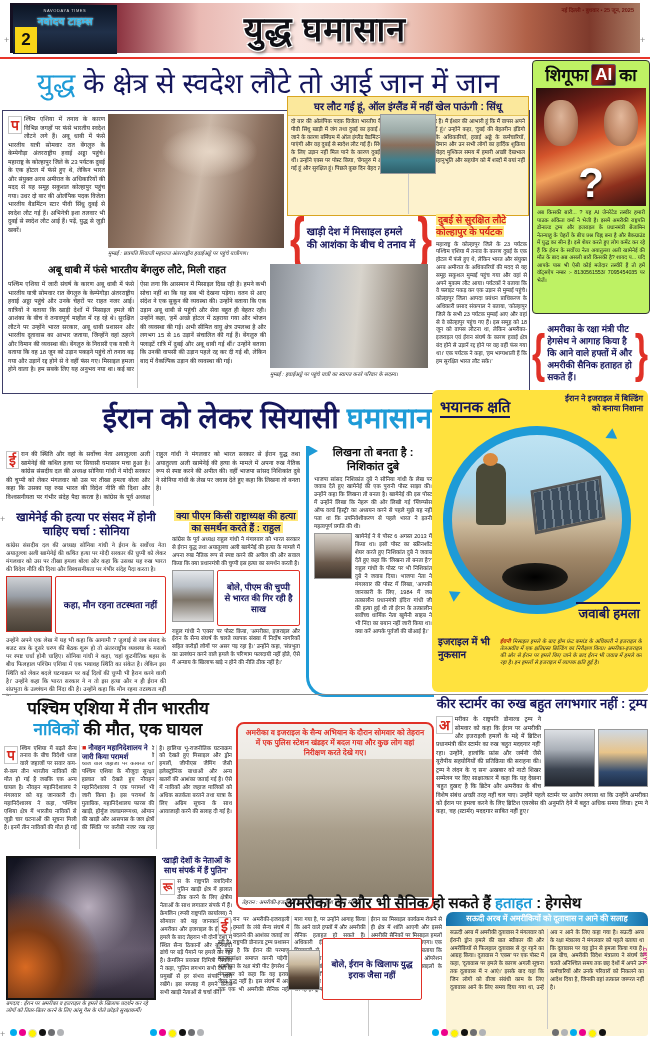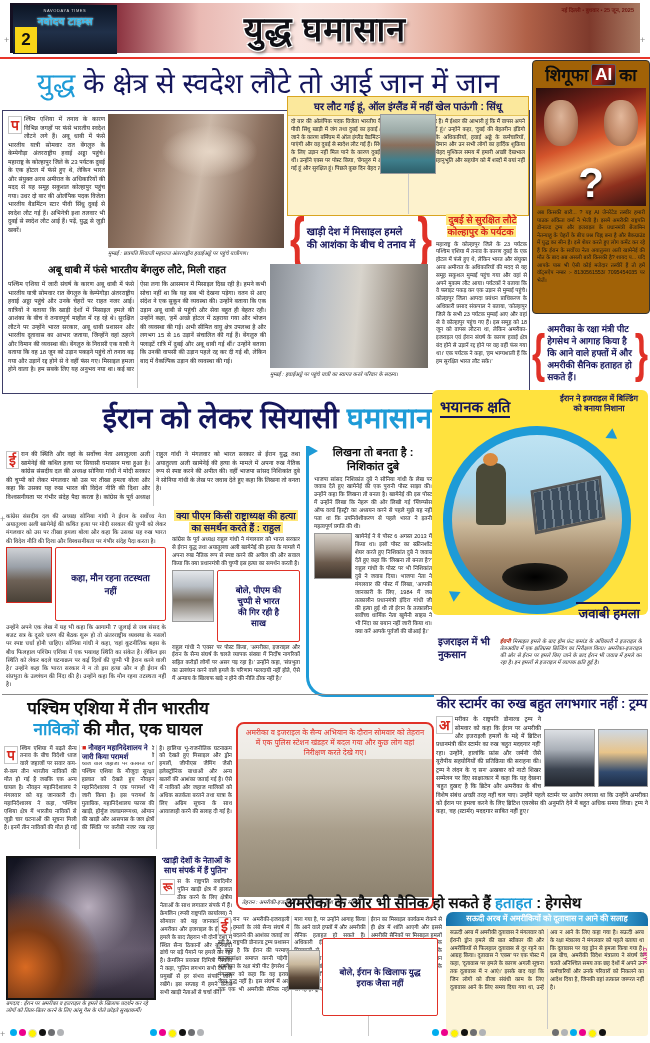--- a/index.html
+++ b/index.html
@@ -38,58 +38,58 @@
   .box-border{border:1px solid #3e3e68;}
   .sec-hl{font-weight:800;color:#111;text-align:center;}
   
   .ybox{background:#fdf2cd;border:1px solid #d9a521;}
   .sindhu-hl{font-size:10px;font-weight:900;color:#16165c;text-align:center;
     padding:2px 1px;border-bottom:1px solid #e3c35a;background:#fbe89c;}
   
   .pq{display:flex;align-items:center;justify-content:center;}
   .brace{font-size:38px;color:#e03127;font-weight:700;transform:scaleY(1.5);line-height:1;}
   .pq-text{font-size:10px;font-weight:900;color:#16165c;text-align:left;line-height:1.35;padding:0 2px;}
-  .kol-hl{font-size:9.5px;font-weight:900;color:#d6281e;text-align:center;line-height:1.3;}
+  .kol-hl{font-size:9.5px;font-weight:900;color:#d6281e;line-height:1.3;}
   .kol-hl span{background:#ffe77a;padding:0 2px;}
   
-  .shig{border:1px solid #333;border-radius:4px;background:#a16207;}
+  .shig{border:1px solid #333;border-radius:4px;background:#bef264;}
   .shig-title{display:flex;justify-content:center;align-items:center;gap:3px;
     font-size:17px;font-weight:900;color:#0e0e0e;padding:2px 0;}
   .ai-chip{background:linear-gradient(135deg,#38100e 0%,#a32019 50%,#161616 100%);
     color:#fff;padding:0 3px;border-radius:2px;border:1px solid #666;}
   .shig-photo{margin:0 3px;height:118px;position:relative;
     background:linear-gradient(160deg,#2a0f0e 0%,#7e2218 25%,#d4542c 45%,#f2a25c 60%,#8c2f1d 80%,#331310 100%);}
   .face{position:absolute;top:12px;width:34px;height:46px;border-radius:45%;
     background:radial-gradient(ellipse at 50% 35%,#e8c5a8 0%,#c09070 55%,#7c4a34 100%);opacity:.9;}
   .qmark{position:absolute;left:0;right:0;bottom:2px;text-align:center;font-size:42px;
     font-weight:900;color:#fff;text-shadow:0 2px 3px #000;line-height:1;}
   
   .iran-hl{font-size:29px;font-weight:800;color:#14165c;text-align:right;line-height:48px;}
   .dmg{background:#ffe23e;border-radius:6px;}
   .dmg-title{font-size:15px;font-weight:900;color:#15155a;border-bottom:2px solid #15155a;}
-  .dmg-note{font-size:8px;font-weight:800;color:#15155a;text-align:center;line-height:1.25;}
+  .dmg-note{font-size:8px;font-weight:800;color:#15155a;text-align:right;line-height:1.25;}
   .circle{border-radius:50%;border:9px solid #1e9bd7;position:relative;overflow:hidden;
     background:linear-gradient(180deg,#bfe3f2 0%,#a9d5ea 34%,#cdbb9d 52%,#a08768 72%,#6c5944 100%);}
   .tri{width:0;height:0;position:absolute;}
   .dmg-counter{font-size:13px;font-weight:900;color:#15155a;text-align:right;line-height:1.2;
     border-top:2px solid #15155a;padding-top:2px;}
   .dmg-left{font-size:10px;font-weight:900;color:#15155a;line-height:1.25;}
   
   .art-hl{font-weight:900;color:#16165c;text-align:center;line-height:1.25;}
   .inset{border:1.5px solid #e03127;border-radius:2px;background:#fff;color:#16165c;
-    font-weight:900;text-align:center;display:flex;align-items:center;justify-content:center;padding:14px;}
+    font-weight:900;text-align:center;display:flex;align-items:center;justify-content:center;padding:6px;}
   .row{display:flex;gap:3px;margin:2px 0;}
   .portrait{border:1px solid #9a9a9a;flex:none;}
   .hl-mark{background:#ffe77a;padding:0 2px;box-decoration-break:clone;-webkit-box-decoration-break:clone;}
   .dubey-frame{border-left:3px solid #1e9bd7;border-bottom:3px solid #1e9bd7;
     border-bottom-left-radius:20px;padding:0 2px 4px 5px;}
   .subhead-red:before{content:"■ ";color:#d6281e;}
   .redbox{border:2px solid #e03127;border-radius:8px;overflow:hidden;
     background:linear-gradient(180deg,#e4dfd5 0%,#cdc5b6 32%,#a99e8b 58%,#897e6b 100%);}
-  .redbox .overlay{font-size:7.5px;font-weight:400;color:#e03127;text-align:center;
+  .redbox .overlay{font-size:7.5px;font-weight:700;color:#e03127;text-align:center;
     line-height:1.3;padding:4px 6px 2px;background:rgba(255,255,255,.55);}
   .redbox .capbar{position:absolute;left:0;right:0;bottom:0;background:#fff;padding:2px 4px;}
   .saudi{background:#fdf4d6;border-radius:7px 7px 3px 3px;overflow:hidden;}
   .saudi-hd{height:14px;line-height:14px;text-align:center;color:#fff;font-size:8px;font-weight:900;
     background:linear-gradient(90deg,#156fa8 0%,#4db8e8 22%,#93d6f2 50%,#4db8e8 78%,#156fa8 100%);}
   .dots{display:flex;gap:2px;}
   .dot{width:7px;height:7px;border-radius:50%;}
   .cmyk-v{writing-mode:vertical-rl;font-size:4.5px;font-weight:bold;color:#c5097c;letter-spacing:1px;}
 </style>
 </head>
@@ -179,21 +179,21 @@
   <div class="abs pq" style="left:532px;top:316px;width:116px;height:74px;">
     <span class="brace" style="font-size:34px;">{</span>
     <span class="pq-text" style="font-size:9px;">अमरीका के रक्षा मंत्री पीट हेगसेथ ने आगाह किया है कि आने वाले हफ्तों में और अमरीकी सैनिक हताहत हो सकते हैं।</span>
     <span class="brace" style="font-size:34px;">}</span>
   </div>
 
   <div class="abs iran-hl" style="left:4px;top:394px;width:428px;height:50px;">
     <span>ईरान को लेकर सियासी </span><span class="acc-blue">घमासान</span>
   </div>
 
-  <div class="abs dmg" style="left:432px;top:390px;width:216px;height:225px;">
+  <div class="abs dmg" style="left:432px;top:390px;width:216px;height:302px;">
     <div class="abs dmg-title" style="left:8px;top:6px;">भयानक क्षति</div>
     <div class="abs dmg-note" style="right:5px;top:4px;width:88px;">ईरान ने इजराइल में बिल्डिंग को बनाया निशाना</div>
     <div class="abs circle" style="left:11px;top:36px;width:170px;height:170px;">
       <div style="position:absolute;left:24px;top:28px;width:30px;height:62px;border-radius:10px 10px 4px 4px;background:#4b4a38;"></div>
       <div style="position:absolute;left:31px;top:18px;width:15px;height:13px;border-radius:50%;background:#d98a3f;"></div>
       <div style="position:absolute;right:18px;top:48px;width:66px;height:38px;border:3px solid #555;
         background:repeating-linear-gradient(90deg,#3c4c5c 0 7px,#70808e 7px 9px);transform:rotate(-12deg) skewX(-6deg);"></div>
       <div style="position:absolute;left:50px;bottom:14px;width:66px;height:28px;border-radius:50%;
         background:radial-gradient(#000 0%,#1c1a16 70%,#3a352c 100%);"></div>
     </div>
@@ -204,20 +204,21 @@
     <div class="abs cap" style="left:68px;top:248px;width:142px;height:48px;text-align:justify;">
       <b style="color:#b3250f;">ईरानी</b><span> मिसाइल हमले के बाद होम फ्रंट कमांड के अधिकारी ने इजराइल के तेलअवीव में एक क्षतिग्रस्त बिल्डिंग का निरीक्षण किया। अमरीका-इजराइल की ओर से ईरान पर हमले किए जाने के बाद ईरान भी जवाब में हमले कर रहा है। इन हमलों से इजराइल में व्यापक क्षति हुई है।</span>
     </div>
   </div>
 
   <div class="abs bt cols2" style="left:6px;top:450px;width:294px;height:56px;">
     <span class="dropcap">ई</span><span>रान की स्थिति और वहां के सर्वोच्च नेता अयातुल्ला अली खामेनेई की कथित हत्या पर सियासी घमासान मचा हुआ है। कांग्रेस संसदीय दल की अध्यक्ष सोनिया गांधी ने मोदी सरकार की चुप्पी को लेकर मंगलवार को उस पर तीखा हमला बोला और कहा कि उसका यह रुख भारत की विदेश नीति की दिशा और विश्वसनीयता पर गंभीर संदेह पैदा करता है। कांग्रेस के पूर्व अध्यक्ष राहुल गांधी ने मंगलवार को भारत सरकार से ईरान युद्ध तथा अयातुल्ला अली खामेनेई की हत्या के मामले में अपना रुख नैतिक रूप से स्पष्ट करने की अपील की। वहीं भाजपा सांसद निशिकांत दुबे ने सोनिया गांधी के लेख पर जवाब देते हुए कहा कि लिखना तो बनता है।</span>
   </div>
 
   <div class="abs" style="left:6px;top:510px;width:160px;height:186px;overflow:hidden;">
+    <div class="art-hl" style="font-size:11.5px;">खामेनेई की हत्या पर संसद में होनी चाहिए चर्चा : सोनिया</div>
     <div class="bt" style="margin-top:2px;font-size:5.8px;">कांग्रेस संसदीय दल की अध्यक्ष सोनिया गांधी ने ईरान के सर्वोच्च नेता अयातुल्ला अली खामेनेई की कथित हत्या पर मोदी सरकार की चुप्पी को लेकर मंगलवार को उस पर तीखा हमला बोला और कहा कि उसका यह रुख भारत की विदेश नीति की दिशा और विश्वसनीयता पर गंभीर संदेह पैदा करता है।</div>
     <div class="row">
       <div class="ph portrait" style="width:44px;height:54px;border-color:#d6281e;
         background:linear-gradient(180deg,#cfd2d6 0%,#9aa0a8 35%,#6e6257 60%,#494137 100%);"></div>
       <div class="inset" style="flex:1;height:44px;font-size:9px;align-self:center;">कहा, मौन रहना तटस्थता नहीं</div>
     </div>
     <div class="bt" style="font-size:5.8px;">उन्होंने अपने एक लेख में यह भी कहा कि आगामी 7 जुलाई से जब संसद के बजट सत्र के दूसरे चरण की बैठक शुरू हो तो अंतरराष्ट्रीय व्यवस्था के मसलों पर स्पष्ट चर्चा होनी चाहिए। सोनिया गांधी ने कहा, 'वहां कूटनीतिक बहस के बीच फिलहाल पश्चिम एशिया में एक भयावह स्थिति का संकेत है। लेकिन इस स्थिति को लेकर बदले घटनाक्रम पर कई दिलों की चुप्पी भी हैरान करने वाली है।' उन्होंने कहा कि भारत सरकार ने न तो इस हत्या और न ही ईरान की संप्रभुता के उल्लंघन की निंदा की है। उन्होंने कहा कि मौन रहना तटस्थता नहीं है।</div>
   </div>
 
   <div class="abs" style="left:172px;top:510px;width:128px;height:186px;overflow:hidden;">

